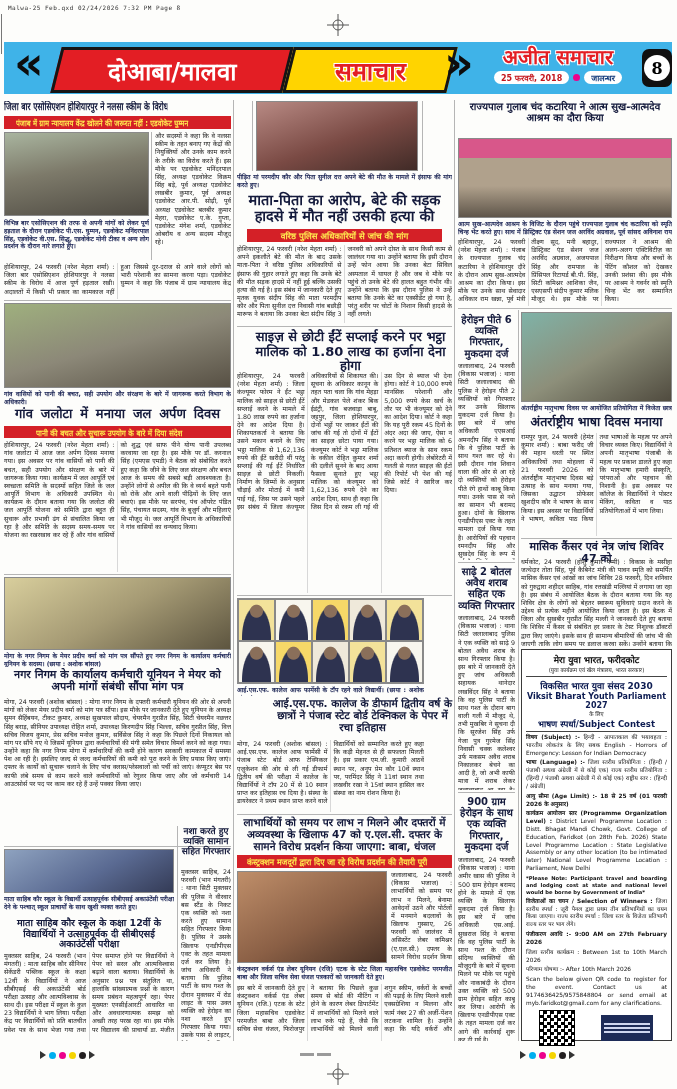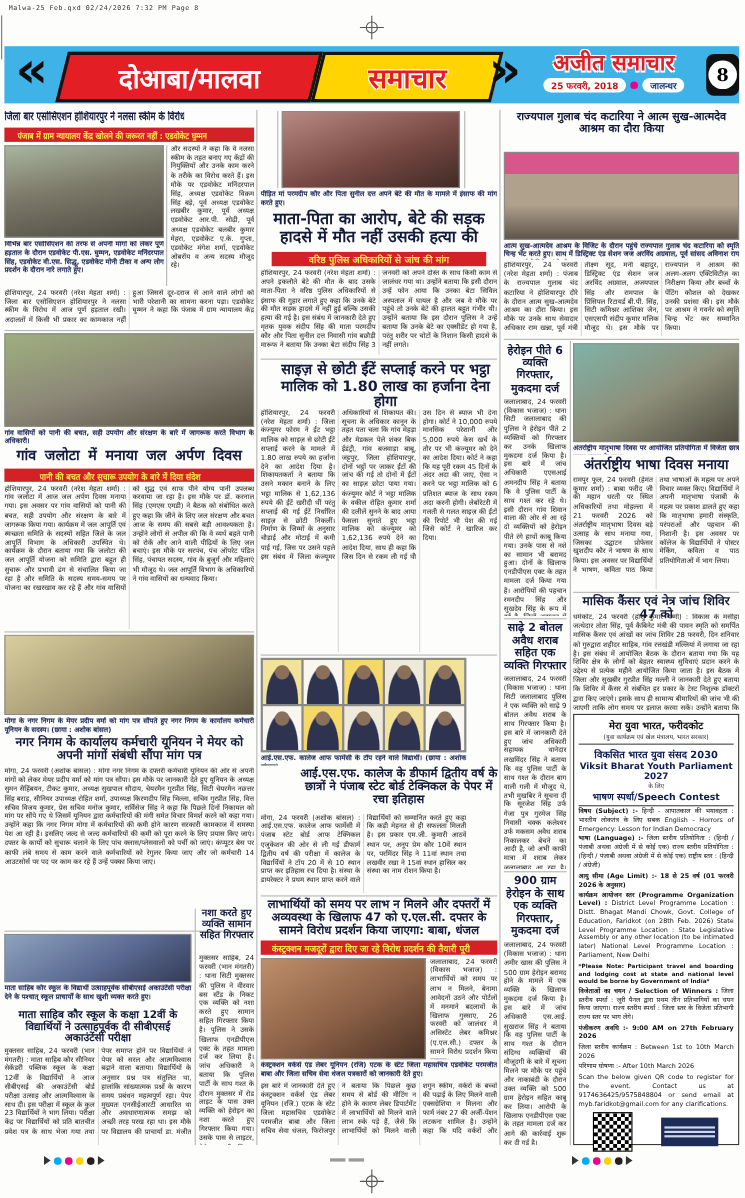--- a/index.html
+++ b/index.html
@@ -210,21 +210,21 @@
 <div class="abs hl hl-c" style="left:521px;top:541px;width:151px;font-size:11px;">मासिक कैंसर एवं नेत्र जांच शिविर 47 को</div>
 <div class="abs body-txt" style="left:521px;top:558px;width:151px;height:88px;">धर्मकोट, 24 फरवरी (होशु कुमार पम्मी) : विकास के मसीहा जत्थेदार तोता सिंह, पूर्व कैबिनेट मंत्री की पावन स्मृति को समर्पित मासिक कैंसर एवं आंखों का जांच शिविर 28 फरवरी, दिन शनिवार को गुरुद्वारा शहीदर साहिब, गांव रत्तखंडी मल्लियां में लगाया जा रहा है। इस संबंध में आयोजित बैठक के दौरान बताया गया कि यह शिविर क्षेत्र के लोगों को बेहतर स्वास्थ्य सुविधाएं प्रदान करने के उद्देश्य से प्रत्येक महीने आयोजित किया जाता है। इस बैठक में जिला और सुखबीर गुरप्रीत सिंह मल्ली ने जानकारी देते हुए बताया कि शिविर में कैंसर से संबंधित हर प्रकार के टेस्ट निशुल्क डॉक्टरों द्वारा किए जाएंगे। इसके साथ ही सामान्य बीमारियों की जांच भी की जाएगी ताकि लोग समय पर इलाज करवा सकें। उन्होंने बताया कि आंखों के विशेषज्ञ द्वारा मुफ्त ऑपरेशन भी होंगे और जरूरतमंद मरीजों को अस्पताल तक वाले चर्खे मौके पर ही उपलब्ध करवाए जाएंगे।</div>
 
 <div class="abs adbox" style="left:521px;top:649px;width:151px;height:392px;">
   <div class="ad-c ad-h">मेरा युवा भारत, फरीदकोट</div>
   <div class="ad-c ad-s">(युवा कार्यक्रम एवं खेल मंत्रालय, भारत सरकार)</div>
   <div class="ad-rule"></div>
   <div class="ad-c ad-t">विकसित भारत युवा संसद 2030</div>
   <div class="ad-c ad-t" style="font-size:8px;">Viksit Bharat Youth Parliament 2027</div>
   <div class="ad-c ad-s">के लिए</div>
-  <div class="ad-c ad-t" style="font-size:8.5px;">भाषण स्पर्धा/Speech Contest</div>
+  <div class="ad-c ad-t" style="font-size:8.5px;">भाषण स्पर्धा/Subject Contest</div>
   <div class="ad-rule"></div>
   <div class="ad-line"><span class="ad-lbl">विषय (Subject) :-</span> <span>हिन्दी - आपातकाल की भयावहता : भारतीय लोकतंत्र के लिए सबक</span> <span>English - Horrors of Emergency: Lesson for Indian Democracy</span></div>
   <div class="ad-line"><span class="ad-lbl">भाषा (Language) :-</span> <span>जिला स्तरीय प्रतियोगिता : (हिन्दी / पंजाबी अथवा अंग्रेजी में से कोई एक)</span> <span>राज्य स्तरीय प्रतियोगिता : (हिन्दी / पंजाबी अथवा अंग्रेजी में से कोई एक)</span> <span>राष्ट्रीय स्तर : (हिन्दी / अंग्रेजी)</span></div>
   <div class="ad-line ad-lbl">आयु सीमा (Age Limit) :- 18 से 25 वर्ष (01 फरवरी 2026 के अनुसार)</div>
   <div class="ad-line"><span class="ad-lbl">कार्यक्रम आयोजन स्तर (Programme Organization Level) :</span> <span>District Level Programme Location : Distt. Bhagat Mandi Chowk, Govt. College of Education, Faridkot (on 28th Feb. 2026)</span> <span>State Level Programme Location : State Legislative Assembly or any other location (to be intimated later)</span> <span>National Level Programme Location : Parliament, New Delhi</span></div>
   <div class="ad-line ad-lbl ad-c" style="font-size:5.2px;">*Please Note: Participant travel and boarding and lodging cost at state and national level would be borne by Government of India*</div>
   <div class="ad-line"><span class="ad-lbl">विजेताओं का चयन / Selection of Winners :</span> <span>जिला स्तरीय स्पर्धा : जूरी पैनल द्वारा प्रथम तीन प्रतिभागियों का चयन किया जाएगा।</span> <span>राज्य स्तरीय स्पर्धा : जिला स्तर के विजेता प्रतिभागी राज्य स्तर पर भाग लेंगे।</span></div>
   <div class="ad-line ad-lbl">पंजीकरण अवधि :- 9:00 AM on 27th February 2026</div>
   <div class="ad-line">जिला स्तरीय कार्यक्रम : Between 1st to 10th March 2026</div>
   <div class="ad-line">परिणाम घोषणा :- After 10th March 2026</div>

